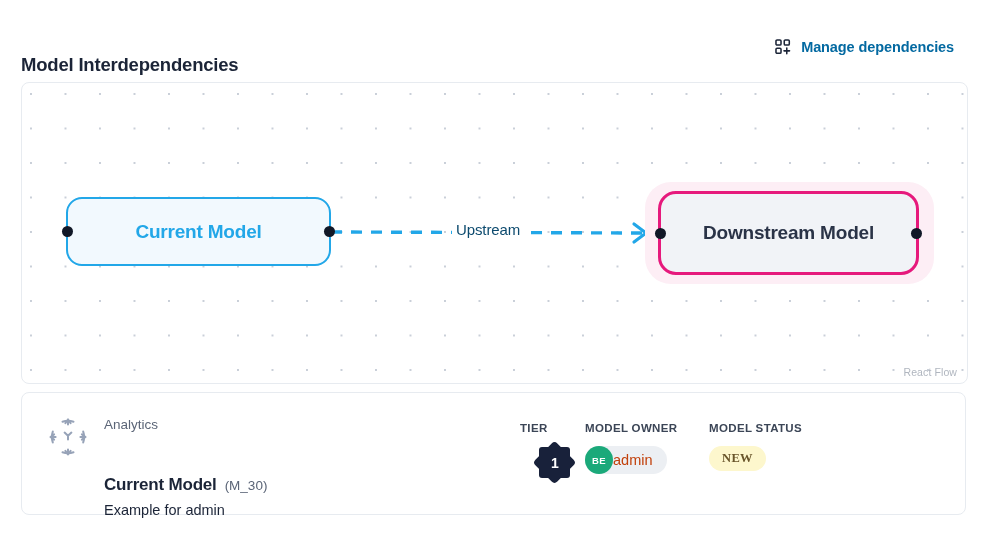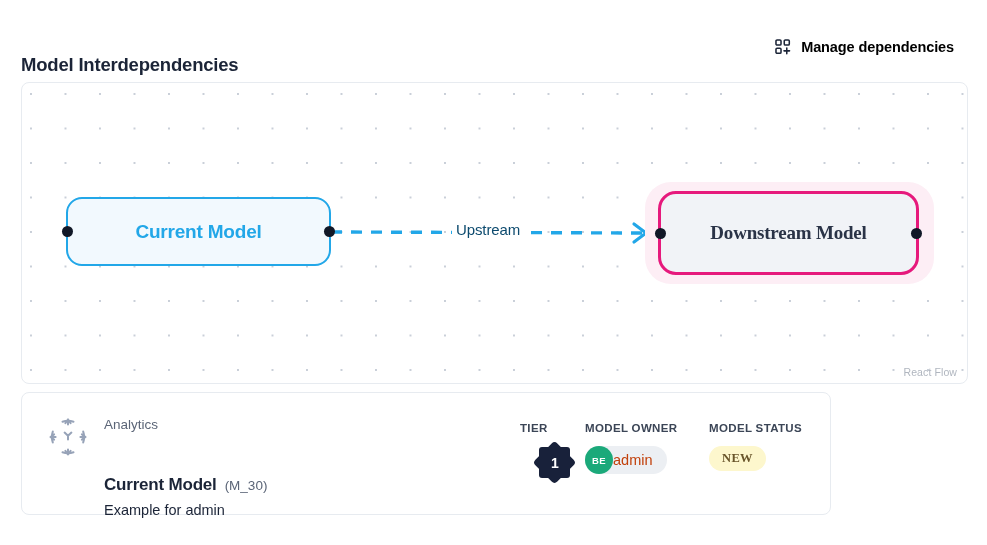--- a/index.html
+++ b/index.html
@@ -39,21 +39,21 @@
     top: 38px;
     display: flex;
     align-items: center;
     gap: 9px;
     cursor: pointer;
     user-select: none;
   }
   #manage-deps-label {
     font-size: 14.5px;
     font-weight: bold;
-    color: #000000;
+    color: #0369a1;
     letter-spacing: -0.1px;
   }
   .deps-icon {
     width: 18px;
     height: 18px;
     display: block;
   }
 
   
   #canvas-panel {
@@ -111,21 +111,20 @@
     top: 9px;
     width: 261px;
     height: 84px;
     box-sizing: border-box;
     border: 3.5px solid #e6197c;
     border-radius: 18px;
     background: #f1f3f7;
     display: flex;
     align-items: center;
     justify-content: center;
-    font-family: Liberation Serif, serif;
   }
   #node-downstream-label {
     font-size: 19px;
     font-weight: bold;
     color: #2a3347;
     letter-spacing: -0.2px;
   }
 
   .handle {
     position: absolute;
@@ -165,21 +164,21 @@
     font-size: 10.5px;
     color: #b0b6bf;
     letter-spacing: 0.1px;
   }
 
   
   #detail-panel {
     position: absolute;
     left: 21px;
     top: 392px;
-    width: 810px;
+    width: 945px;
     height: 123px;
     box-sizing: border-box;
     border: 1px solid #e7ebf0;
     border-radius: 8px;
     background: #ffffff;
   }
 
   #detail-icon {
     position: absolute;
     left: 23px;

